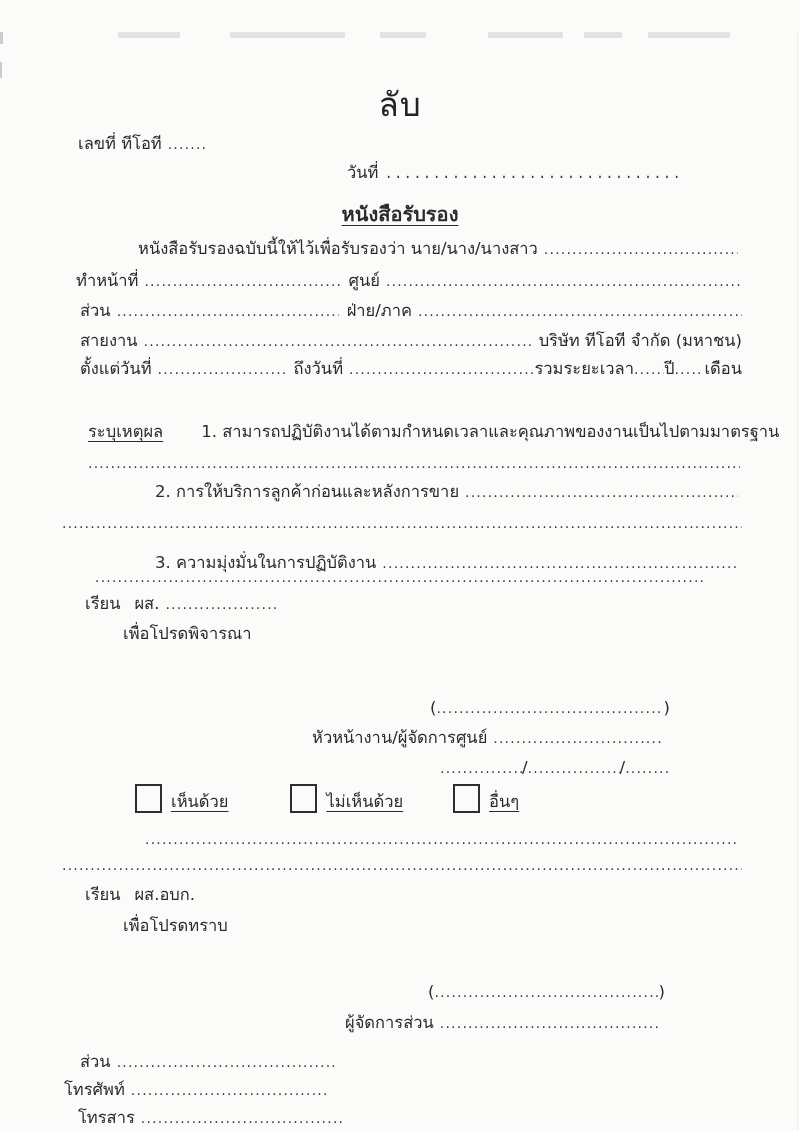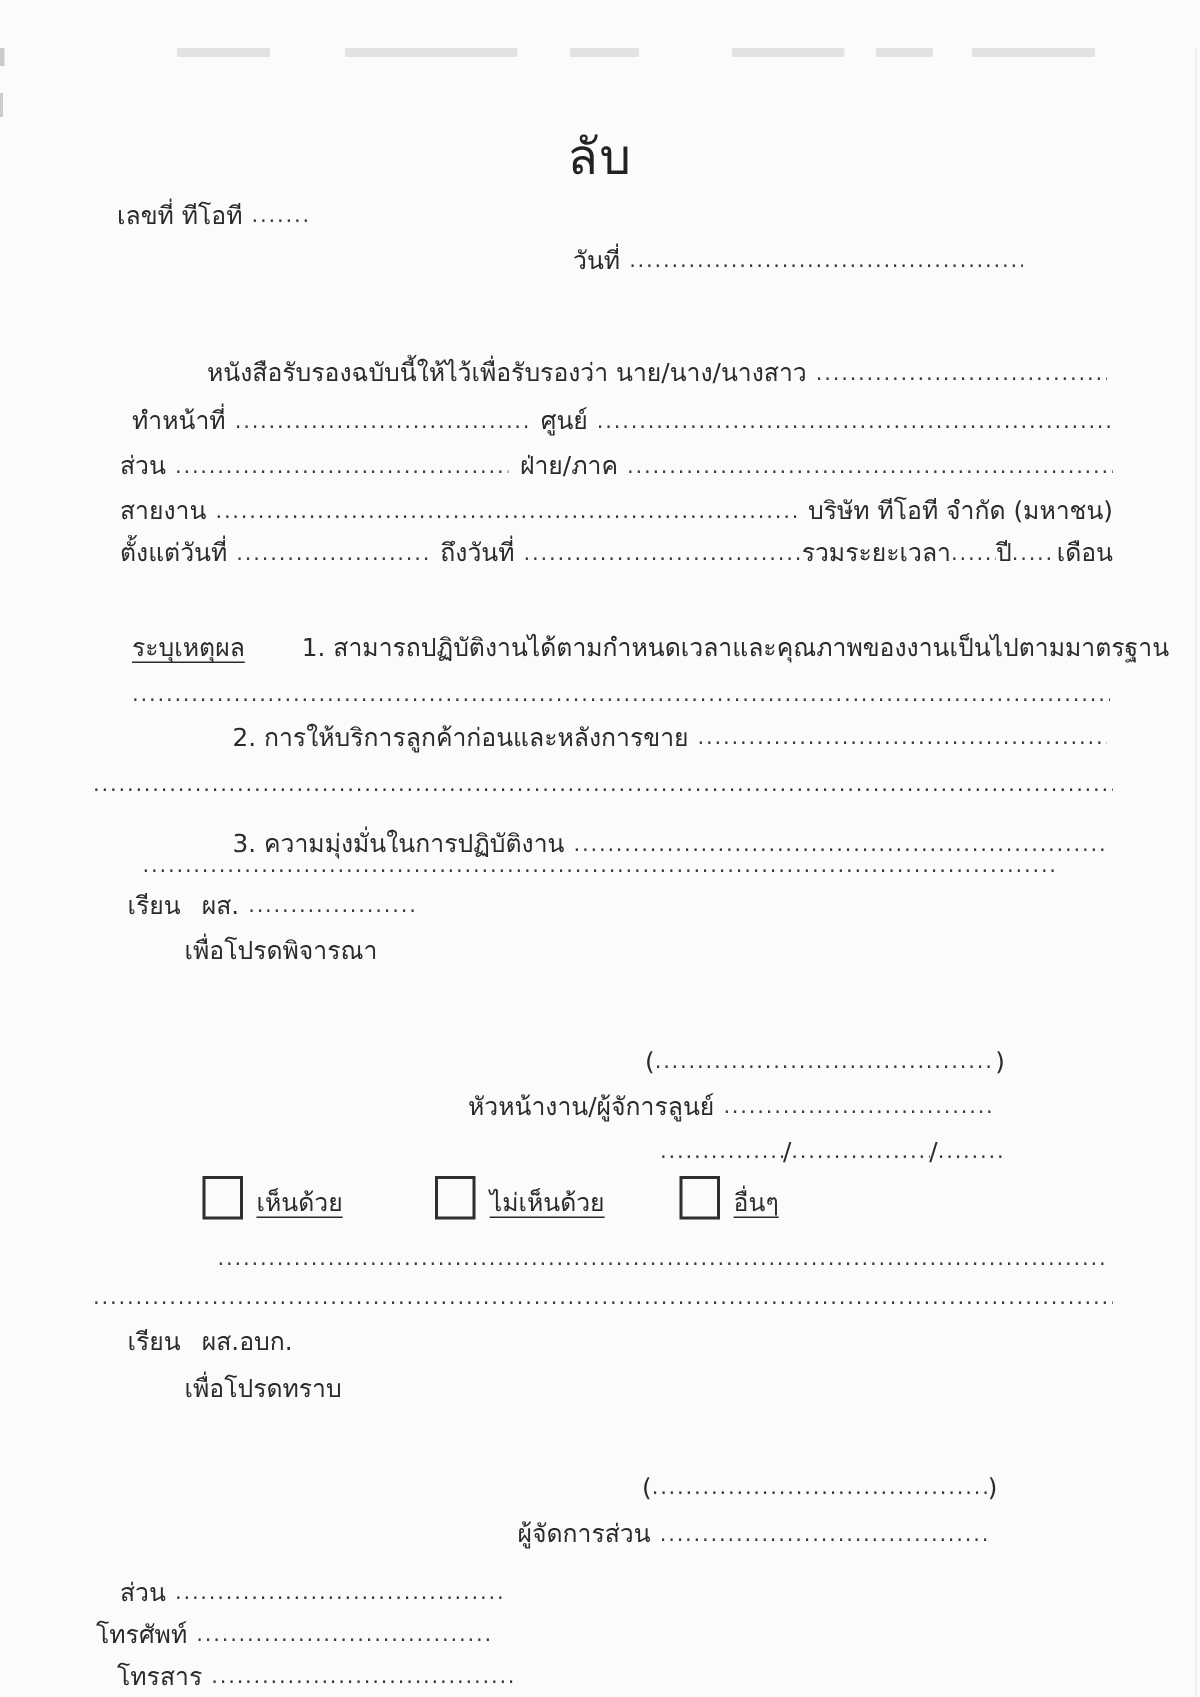--- a/index.html
+++ b/index.html
@@ -76,32 +76,35 @@
   <div class="scan-tick" style="left:0;top:30px;width:2px;height:16px;"></div>
   <div class="edge-line"></div>
 
   <div class="stamp" style="top:46px;">ลับ</div>
 
   <div class="row" style="top:101px;left:78px;width:220px;">
     <span class="gap6">เลขที่  ทีโอที</span>
     <span class="dots" style="flex:0 0 38px;">................................................................................................................................................................................................................................................................................................................................................................................................</span>
   </div>
 
-  <div class="row" style="top:131px;left:382px;right:118px;">
+  <div class="row" style="top:131px;left:347px;right:118px;font-family:Liberation Mono, monospace;">
     <span class="gap6">วันที่</span>
     <span class="dots fill">................................................................................................................................................................................................................................................................................................................................................................................................</span>
   </div>
 
+  <div class="doc-title" style="top:166px;">
+    <span class="u">หนังสือรับรอง</span>
+  </div>
 
   <div class="row" style="top:206px;left:138px;right:62px;">
     <span class="gap6">หนังสือรับรองฉบับนี้ให้ไว้เพื่อรับรองว่า นาย/นาง/นางสาว</span>
     <span class="dots fill">................................................................................................................................................................................................................................................................................................................................................................................................</span>
   </div>
 
-  <div class="row" style="top:238px;left:88px;right:60px;">
+  <div class="row" style="top:238px;left:76px;right:60px;">
     <span class="gap6">ทำหน้าที่</span>
     <span class="dots" style="flex:0 0 196px;">................................................................................................................................................................................................................................................................................................................................................................................................</span>
     <span class="gap6" style="margin-left:8px;">ศูนย์</span>
     <span class="dots fill">................................................................................................................................................................................................................................................................................................................................................................................................</span>
   </div>
 
   <div class="row" style="top:268px;left:80px;right:58px;">
     <span class="gap6">ส่วน</span>
     <span class="dots" style="flex:0 0 222px;">................................................................................................................................................................................................................................................................................................................................................................................................</span>
     <span class="gap6" style="margin-left:8px;">ฝ่าย/ภาค</span>
@@ -160,21 +163,21 @@
   <div class="row" style="top:591px;left:123px;">
     <span>เพื่อโปรดพิจารณา</span>
   </div>
 
   <div class="row" style="top:665px;left:430px;right:130px;">
     <span>(</span>
     <span class="dots fill">................................................................................................................................................................................................................................................................................................................................................................................................</span>
     <span>)</span>
   </div>
   <div class="row" style="top:695px;left:312px;right:138px;">
-    <span class="gap6">หัวหน้างาน/ผู้จัการลูนย์</span>
+    <span class="gap6">หัวหน้างาน/ผู้จัดการศูนย์</span>
     <span class="dots fill">................................................................................................................................................................................................................................................................................................................................................................................................</span>
   </div>
   <div class="row" style="top:725px;left:440px;right:132px;">
     <span class="dots" style="flex:0 0 82px;">................................................................................................................................................................................................................................................................................................................................................................................................</span>
     <span>/</span>
     <span class="dots" style="flex:0 0 92px;">................................................................................................................................................................................................................................................................................................................................................................................................</span>
     <span>/</span>
     <span class="dots fill">................................................................................................................................................................................................................................................................................................................................................................................................</span>
   </div>
 

